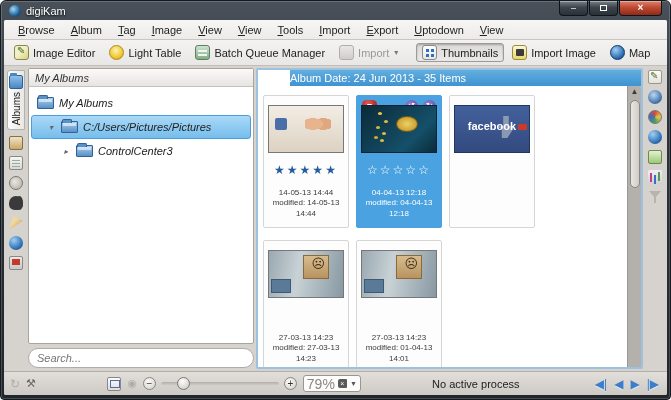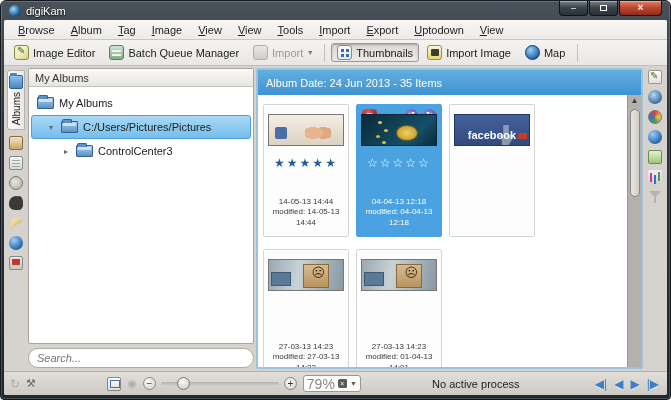--- a/index.html
+++ b/index.html
@@ -75,43 +75,43 @@
   .m-meta { background:radial-gradient(circle at 40% 35%, #bcd8f0, #3a6ea8 70%); border-radius:50%; }
   .m-colors { background:conic-gradient(#d84a3a,#e8c84a,#4a9e5a,#3a6ec8,#d84a3a); border-radius:50%; border:1px solid #777; }
   .m-caption { background:linear-gradient(#e4f0d2,#9ec87a); border:1px solid #6a8e4a; }
   .m-versions { background:linear-gradient(#f0f0f0,#d0d0d0); }
   .m-versions::after{content:"";position:absolute;left:2px;bottom:2px;width:2px;height:9px;background:#c83a8a;box-shadow:4px 2px 0 #3a6ec8,8px -1px 0 #4a9e5a;}
   .m-funnel { background:transparent; }
   .m-funnel::after{content:"";position:absolute;left:1px;top:1px;border-left:6px solid transparent;border-right:6px solid transparent;border-top:7px solid #b8b4ac;}
   .m-funnel::before{content:"";position:absolute;left:6px;top:7px;width:2px;height:6px;background:#b8b4ac;}
   
   .left-panel { width:226px; display:flex; flex-direction:column; gap:3px; }
-  .panel-box { flex:1; background:#fff; border:1px solid #a8a5a0; border-radius:2px; overflow:hidden; display:flex; flex-direction:column; }
+  .panel-box { flex:1; background:#fff; border:1px solid #a8a5a0; border-radius:2px; overflow:hidden; display:flex; flex-direction:column;font-style:italic; }
   .panel-header { height:18px; background:linear-gradient(#fbfaf9,#e7e5e2); border-bottom:1px solid #c4c1bd;
     font-size:11px; color:#333; display:flex; align-items:center; padding-left:6px; }
   .tree { padding-top:4px; font-size:11px; color:#222; }
   .tree-row { height:24px; display:flex; align-items:center; gap:5px; padding-left:8px; }
   .tree-row .expander { width:10px; font-size:8px; color:#666; text-align:center; }
   .tree-row.selected { background:linear-gradient(#aad9f7,#76bdec); border:1px solid #4a9ede; border-radius:3px; margin:0 2px; }
   .folder { width:17px; height:12px; background:linear-gradient(#a8cdec,#5a92c6); border:1px solid #35619a; border-radius:1px; position:relative; flex:0 0 auto;}
   .folder::before { content:""; position:absolute; top:-3px; left:0; width:8px; height:3px; background:#5a92c6; border:1px solid #35619a; border-bottom:none; border-radius:2px 2px 0 0; }
   .folder::after { content:""; position:absolute; top:1px; left:1px; right:1px; height:3px; background:rgba(255,255,255,.55); }
   .indent1 { padding-left:14px; } .indent2 { padding-left:32px; }
   .search-box { height:20px; margin:1px 0 1px 0; background:#fff; border:1px solid #b0ada8; border-radius:10px;
     display:flex; align-items:center; padding:0 8px; }
   .search-box input { border:none; outline:none; width:100%; font-size:11px; font-style:italic; color:#9a9792; background:transparent; font-family:"Liberation Sans",sans-serif;}
   
   .main-area { flex:1; border:2px solid #9cc2e0; border-radius:2px; background:#fff; display:flex; flex-direction:column; overflow:hidden; position:relative;}
-  .album-header { height:25px; background:linear-gradient(#62aede,#3f93d2); color:#fff; font-size:11px;
-    display:flex; align-items:center; padding-left:8px; flex:0 0 auto; }
+  .album-header { height:16px; background:linear-gradient(#62aede,#3f93d2); color:#fff; font-size:11px;
+    display:flex; align-items:center; flex:0 0 auto;margin-left:32px; }
   .icon-view { flex:1; display:flex; }
   .grid { flex:1; padding:9px 2px 0 5px; display:flex; flex-wrap:wrap; gap:12px 7px; overflow:hidden; align-content:flex-start;}
   .card { width:86px; height:133px; background:#fdfdfd; border:1px solid #d5d5d5; border-radius:2px; position:relative; }
   .card.sel { background:#4aa2e0; border-color:#4aa2e0; }
-  .thumb-img { width:76px; height:32px; margin:9px auto 0 auto; border:1px solid #777; position:relative; overflow:hidden; }
+  .thumb-img { width:76px; height:48px; margin:9px auto 0 auto; border:1px solid #777; position:relative; overflow:hidden; }
   .card.sel .thumb-img { border-color:#123; }
   .stars { text-align:center; font-size:12px; letter-spacing:2px; color:#255c9e; margin-top:10px; }
   .card.sel .stars { color:#fff; }
   .dates { position:absolute; bottom:7px; left:0; right:0; text-align:center; font-size:8px; color:#3a3a3a; line-height:1.35; }
   .card.sel .dates { color:#fff; }
   .badge { position:absolute; width:13px; height:13px; border-radius:50%; font-size:9px; color:#fff; text-align:center; line-height:13px; }
   .badge-minus { left:5px; top:4px; background:radial-gradient(circle at 40% 35%, #e05a5a, #a01818); width:15px; height:9px; border-radius:5px; line-height:8px; font-weight:bold;}
   .badge-rl { right:23px; top:4px; background:radial-gradient(circle at 40% 35%, #9a86d8, #4a3a8a); }
   .badge-rr { right:5px; top:4px; background:radial-gradient(circle at 40% 35%, #9a86d8, #4a3a8a); }
   
@@ -199,20 +199,24 @@
       <span class="menu-item">Uptodown</span>
       <span class="menu-item">View</span>
     </div>
 
     <div class="toolbar">
       <div class="tbtn">
         <span class="ticon i-editor"></span>
         <span>Image Editor</span>
       </div>
       <div class="tbtn">
+        <span class="ticon i-bulb"></span>
+        <span>Light Table</span>
+      </div>
+      <div class="tbtn">
         <span class="ticon i-batch"></span>
         <span>Batch Queue Manager</span>
       </div>
       <div class="tbtn disabled">
         <span class="ticon i-import"></span>
         <span>Import</span>
         <span class="dd">▾</span>
       </div>
       <div class="tsep"></div>
       <div class="tbtn pressed">

